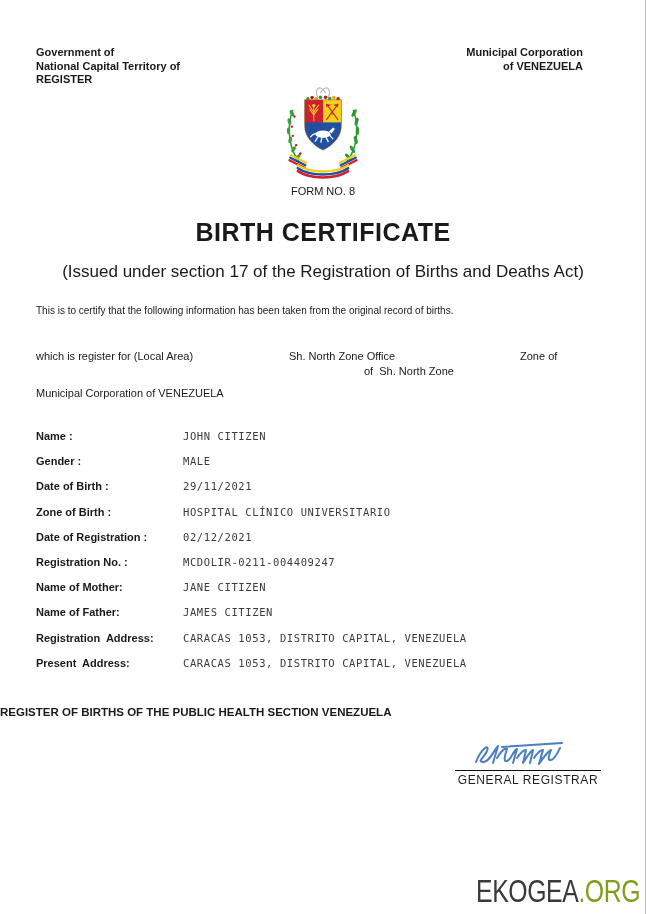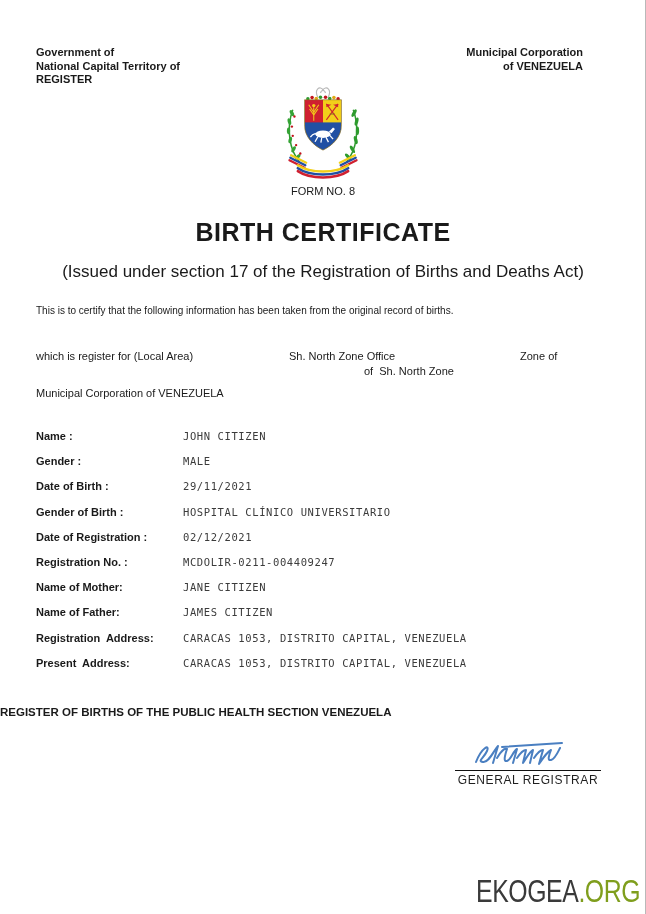--- a/index.html
+++ b/index.html
@@ -179,21 +179,21 @@
   <div class="field-row" style="top:0">
     <span class="lbl">Name :</span><span class="val">JOHN CITIZEN</span>
   </div>
   <div class="field-row" style="top:25px">
     <span class="lbl">Gender :</span><span class="val">MALE</span>
   </div>
   <div class="field-row" style="top:50px">
     <span class="lbl">Date of Birth :</span><span class="val">29/11/2021</span>
   </div>
   <div class="field-row" style="top:76px">
-    <span class="lbl">Gender of Birth :</span><span class="val">HOSPITAL CLÍNICO UNIVERSITARIO</span>
+    <span class="lbl">Zone of Birth :</span><span class="val">HOSPITAL CLÍNICO UNIVERSITARIO</span>
   </div>
   <div class="field-row" style="top:101px">
     <span class="lbl">Date of Registration :</span><span class="val">02/12/2021</span>
   </div>
   <div class="field-row" style="top:126px">
     <span class="lbl">Registration No. :</span><span class="val">MCDOLIR-0211-004409247</span>
   </div>
   <div class="field-row" style="top:151px">
     <span class="lbl">Name of Mother:</span><span class="val">JANE CITIZEN</span>
   </div>

